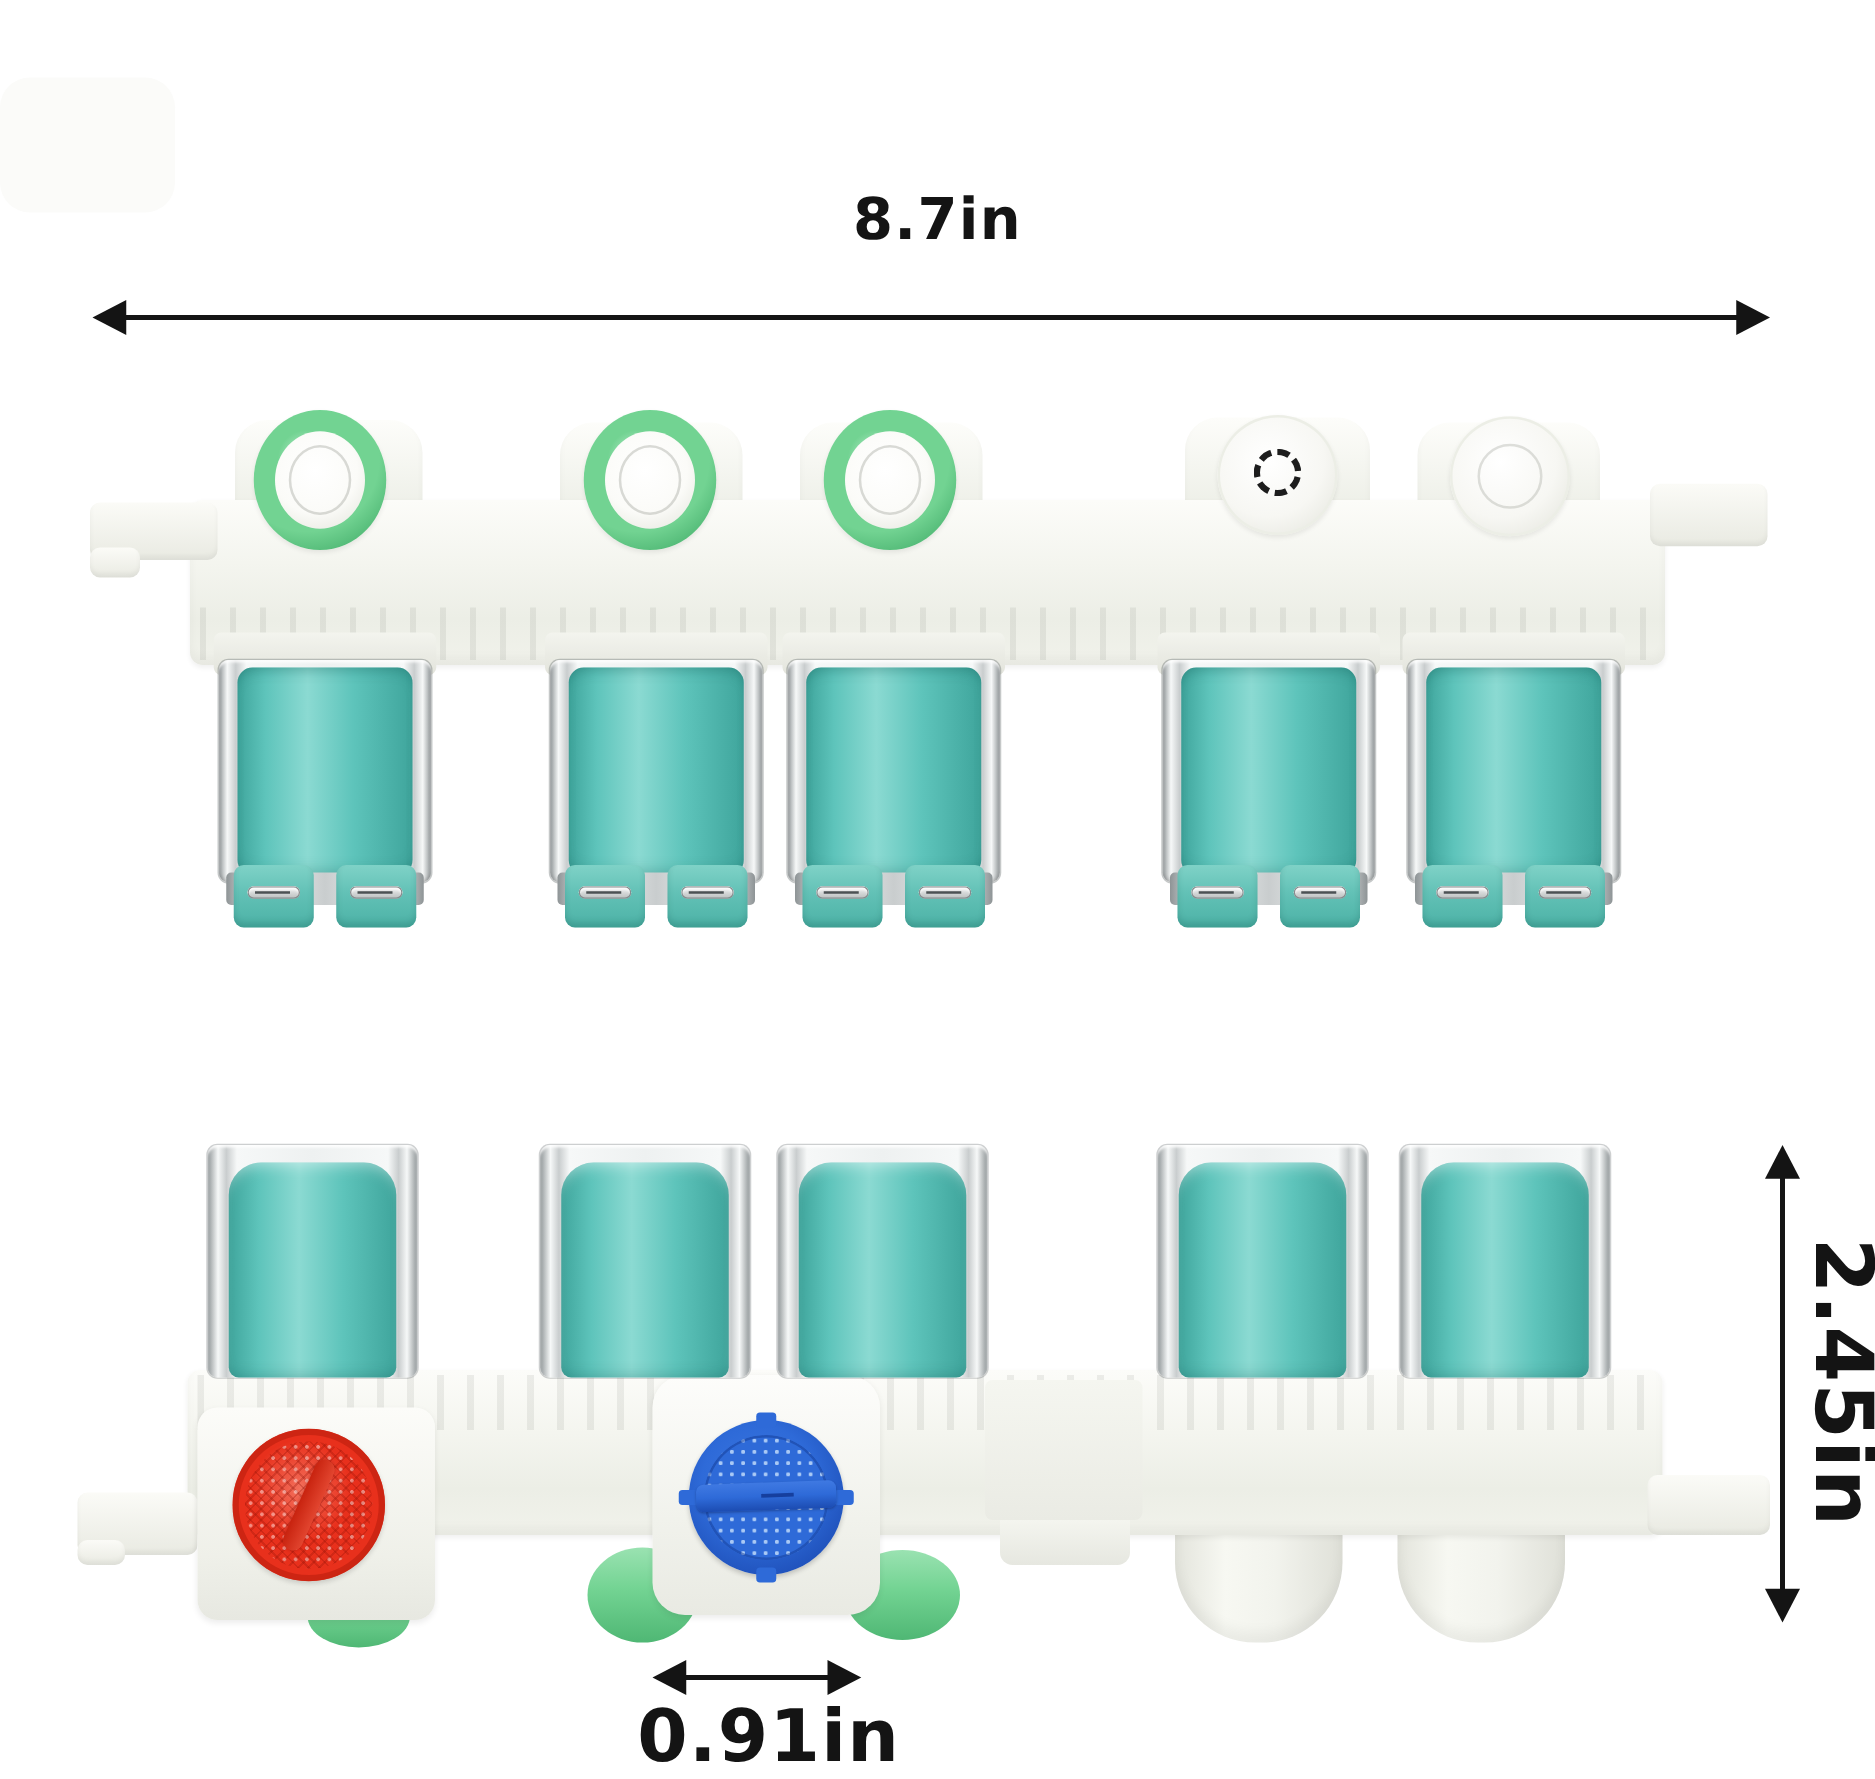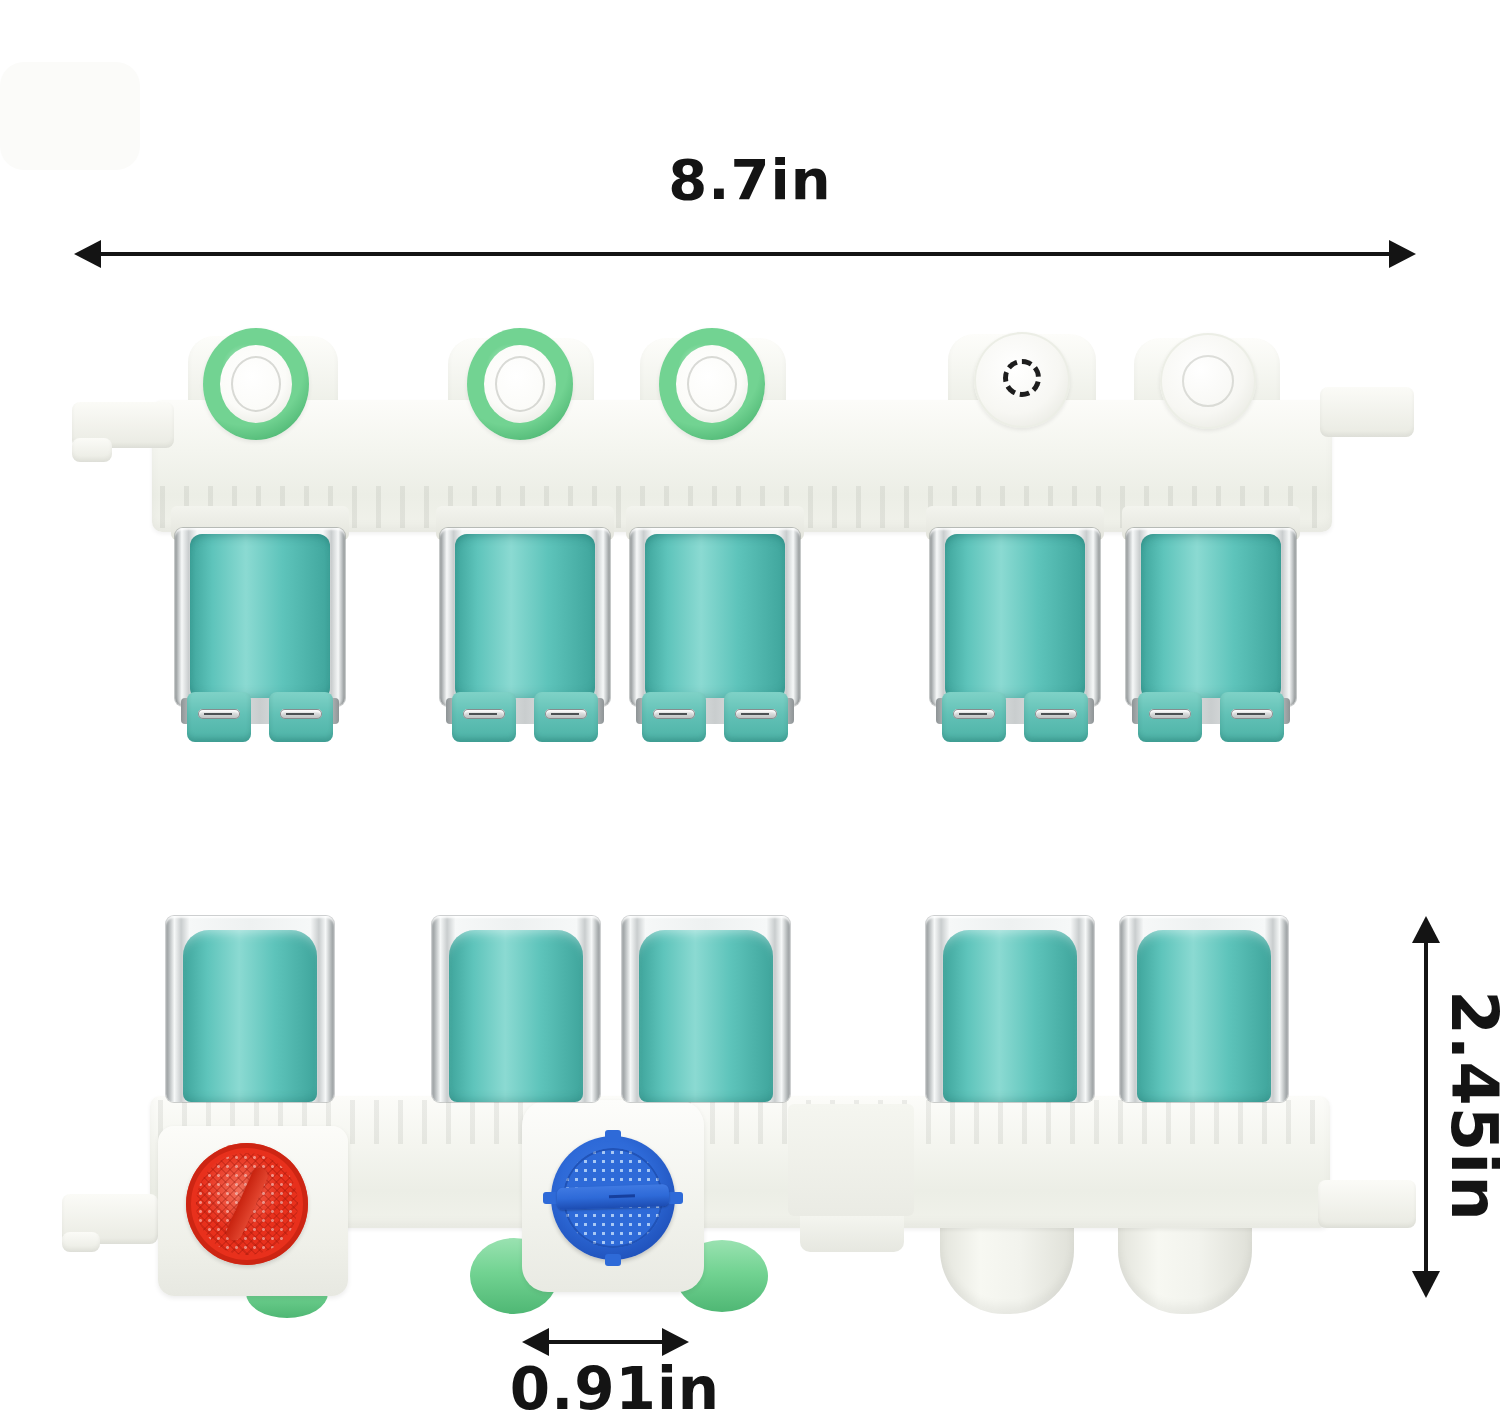--- a/index.html
+++ b/index.html
@@ -105,21 +105,21 @@
   .blue-notch{position:absolute;width:16px;height:12px;background:var(--c-blue);border-radius:3px;}
 </style>
 </head>
 <body>
 
 <div class="scene">
 
   <div class="smudge" style="left:0;top:62px;width:140px;height:108px;"></div>
 
   <div>
-    <div class="dim-label" style="left:570px;top:152px;width:360px;font-size:56px;">8.7in</div>
+    <div class="dim-label" style="left:570px;top:152px;width:360px;font-size:46px;">8.7in</div>
     <div class="dim-line" style="left:88px;top:252px;width:1316px;height:4px;"></div>
     <div class="ah ah-left" style="left:74px;top:240px;"></div>
     <div class="ah ah-right" style="left:1389px;top:240px;"></div>
   </div>
 
   <div>
     <div class="dim-label rot90" style="left:1324px;top:1074px;width:300px;font-size:64px;">2.45in</div>
     <div class="dim-line" style="left:1424px;top:938px;width:4px;height:340px;"></div>
     <div class="ah ah-up" style="left:1412px;top:916px;"></div>
     <div class="ah ah-down" style="left:1412px;top:1271px;"></div>

